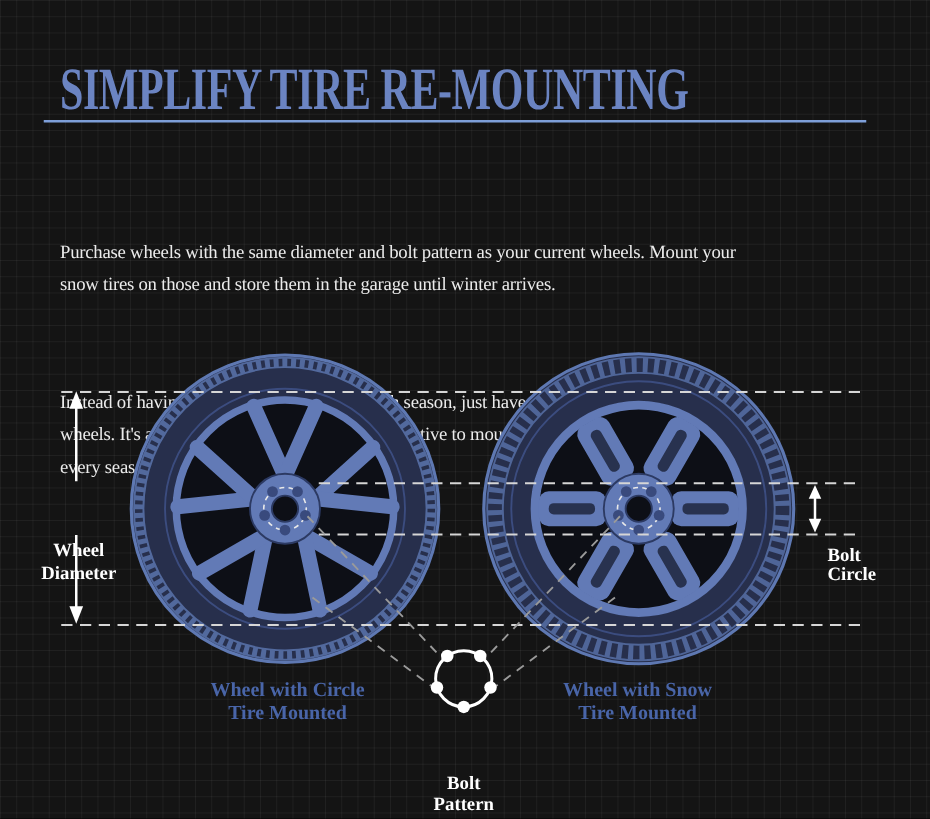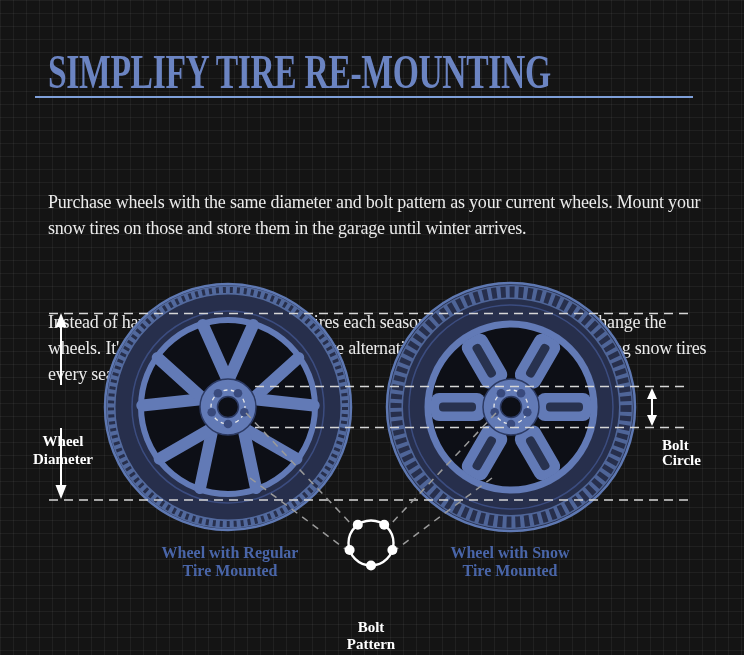--- a/index.html
+++ b/index.html
@@ -21,21 +21,21 @@
     color:var(--c-title,#6b84c2);
     transform:scaleX(.70);transform-origin:0 50%;
   }
   .title-underline{
     position:absolute;left:35px;top:96px;width:658px;height:2px;
     background:var(--c-underline,#7e9fd9);
   }
   .intro{
     position:absolute;left:48px;top:137px;width:690px;
     color:var(--c-body_text,#ebebeb);
-    font-size:18px;line-height:26px;letter-spacing:-0.2px;
+    font-size:15px;line-height:26px;letter-spacing:-0.2px;
     white-space:pre;
   }
   .intro p{margin:0 0 16px 0;}
   .measure-label{
     position:absolute;color:#fff;font-weight:bold;white-space:pre;margin-top:44px;
   }
   .lbl-wheel-diameter{left:20px;top:388px;width:86px;text-align:center;font-size:15px;line-height:18px;}
   .lbl-bolt-circle{left:662px;top:394px;font-size:15px;line-height:15px;}
   .lbl-bolt-pattern{left:321px;top:575px;width:100px;text-align:center;font-size:15px;line-height:17px;}
   .caption{
@@ -155,19 +155,19 @@
 
   <div class="measure-label lbl-wheel-diameter">Wheel
 Diameter</div>
 
   <div class="measure-label lbl-bolt-circle">Bolt
 Circle</div>
 
   <div class="measure-label lbl-bolt-pattern">Bolt
 Pattern</div>
 
-  <div class="caption caption-left">Wheel with Regular
+  <div class="caption caption-left">Wheel with Circle
 Tire Mounted</div>
 
   <div class="caption caption-right">Wheel with Snow
 Tire Mounted</div>
 
 </div>
 
 </body></html>

